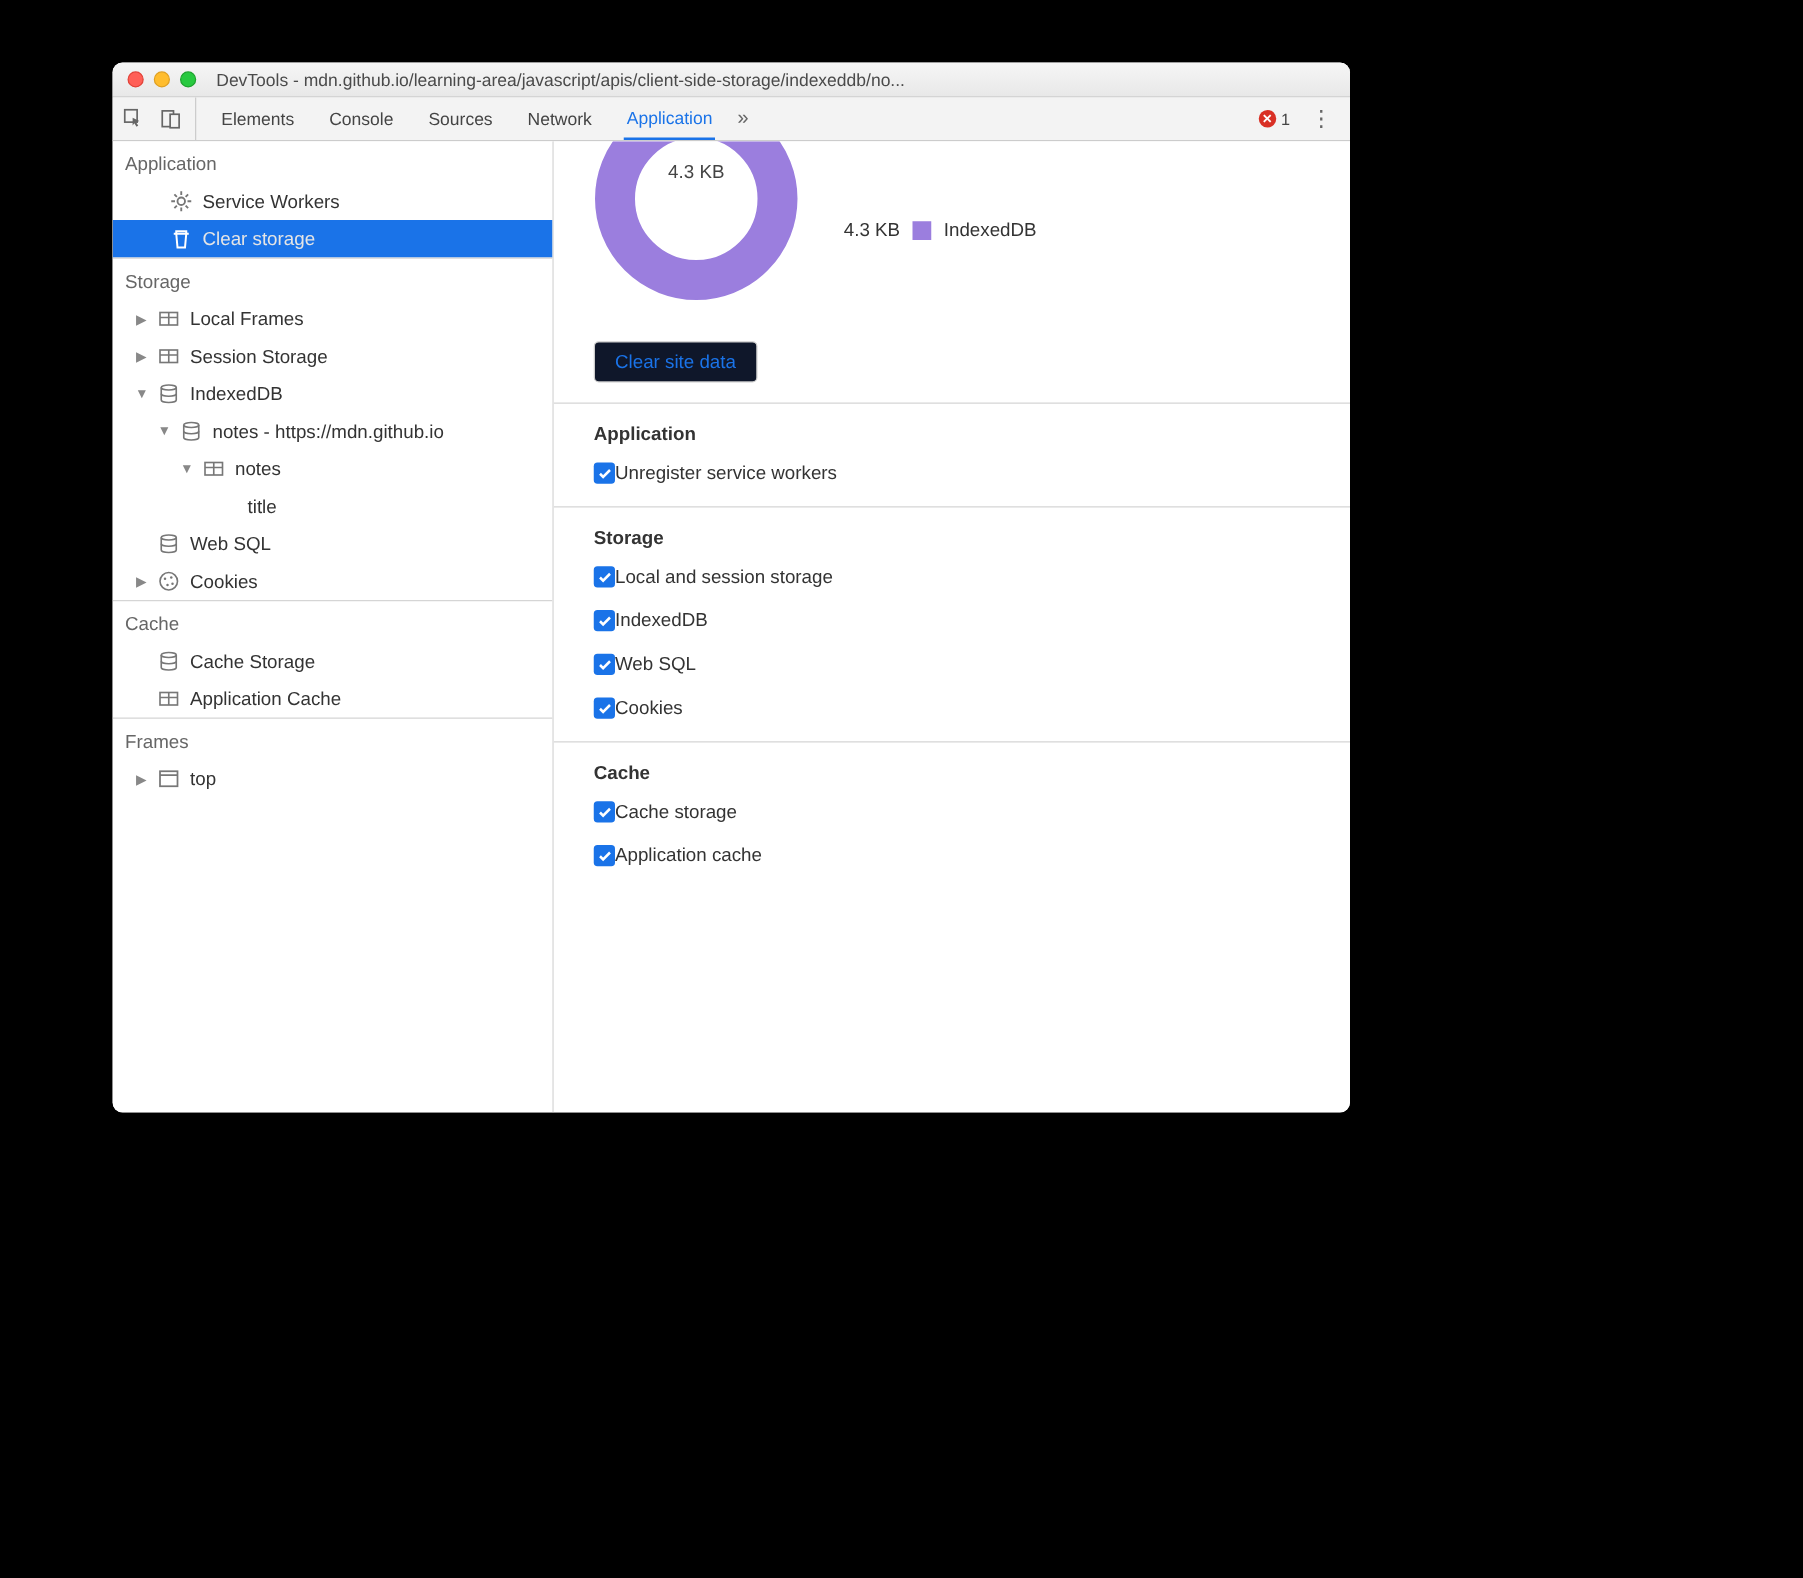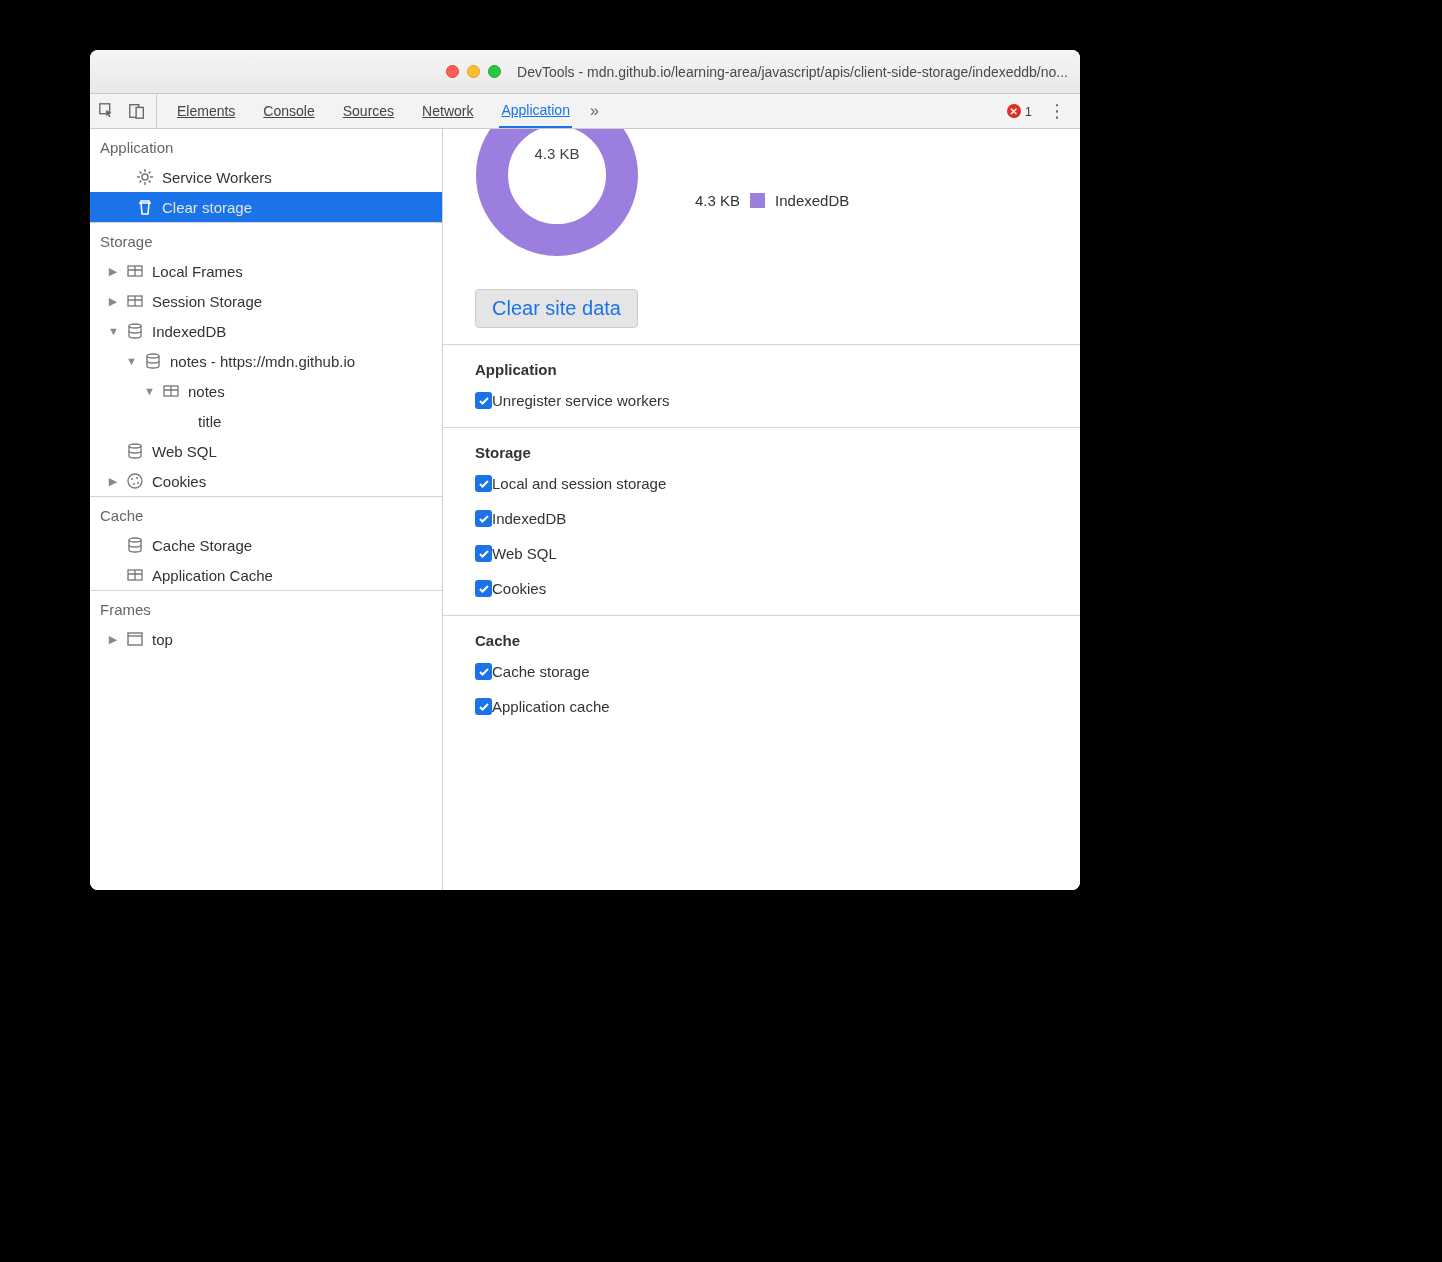--- a/index.html
+++ b/index.html
@@ -1,57 +1,57 @@
 <!DOCTYPE html>
 <html><head>
 <meta charset="utf-8">
 <style>
 * { box-sizing: border-box; margin: 0; padding: 0; }
 body { background: #000; font-family: -apple-system, BlinkMacSystemFont, "Segoe UI", Helvetica, Arial, sans-serif; width: 1442px; height: 1262px; position: relative; }
 .window { position: absolute; left: 90px; top: 50px; width: 990px; height: 840px; background: #fff; border-radius: 8px; box-shadow: 0 20px 60px rgba(0,0,0,0.5); overflow: hidden; display: flex; flex-direction: column; }
-.titlebar { height: 44px; background: linear-gradient(#f6f6f6,#e8e8e8); border-bottom: 1px solid #c8c8c8; display: flex; align-items: center; padding: 11px 12px; justify-content: flex-end; }
+.titlebar { height: 28px; background: linear-gradient(#f6f6f6,#e8e8e8); border-bottom: 1px solid #c8c8c8; display: flex; align-items: center; padding: 11px 12px; }
 .traffic { display: flex; gap: 8px; margin-right: 16px; }
 .dot { width: 13px; height: 13px; border-radius: 50%; }
 .dot.r { background: #ff5f57; border: 0.5px solid #e24238; }
 .dot.y { background: #ffbd2e; border: 0.5px solid #dfa023; }
 .dot.g { background: #28c940; border: 0.5px solid #1fa32f; }
 .title { font-size: 14px; color: #4a4a4a; white-space: nowrap; overflow: hidden; text-overflow: ellipsis; }
 .toolbar { height: 35px; background: #f3f3f3; border-bottom: 1px solid #ccc; display: flex; align-items: center; padding: 0 8px; font-size: 14px; color: #5a5a5a; }
 .tb-icons { display: flex; gap: 12px; padding-right: 10px; border-right: 1px solid #ccc; height: 100%; align-items: center; }
 .tb-icon { width: 18px; height: 18px; display: flex; align-items: center; justify-content: center; }
 .tabs { display: flex; height: 100%; margin-left: 18px; gap: 24px; }
-.tab { display: flex; align-items: center; height: 100%; cursor: pointer; color: #444; padding: 0 2px; text-decoration: underline; }
+.tab { display: flex; align-items: center; height: 100%; cursor: pointer; color: #444; padding: 0 2px; }
 .tab.active { color: #1a73e8; border-bottom: 2px solid #1a73e8; }
 .more { margin-left: 18px; color: #666; font-size: 16px; }
 .tb-right { margin-left: auto; display: flex; align-items: center; gap: 10px; }
 .err-badge { display: flex; align-items: center; gap: 4px; font-size: 13px; color: #444; }
 .err-dot { width: 14px; height: 14px; border-radius: 50%; background: #d93025; color: #fff; display: flex; align-items: center; justify-content: center; font-size: 10px; font-weight: bold; }
 .kebab { font-size: 18px; color: #666; padding: 0 6px; }
 .content { flex: 1; display: flex; overflow: hidden; }
 .sidebar { width: 353px; border-right: 1px solid #d0d0d0; overflow-y: auto; background: #fff; font-size: 15px; color: #333; }
 .section-h { padding: 10px 10px 6px 10px; color: #666; font-size: 15px; }
 .item { display: flex; align-items: center; height: 30px; padding-left: 28px; gap: 8px; cursor: pointer; }
 .item.selected { background: #1a73e8; color: #e5e5e5; }
 .item .arrow { width: 10px; text-align: center; color: #888; font-size: 11px; }
 .item .noarrow { width: 10px; }
 .ic { width: 18px; height: 18px; display: flex; align-items: center; justify-content: center; }
 .indent1 { padding-left: 18px; }
 .indent2 { padding-left: 36px; }
 .indent3 { padding-left: 54px; }
 .indent5 { padding-left: 108px; }
 .hr { border-top: 1px solid #d5d5d5; }
 .main { flex: 1; overflow-y: auto; background: #fff; }
-.usage-row { display: flex; align-items: center; padding: 6px 24px 18px 24px; gap: 48px; }
+.usage-row { display: flex; align-items: center; padding: 6px 24px 18px 24px; gap: 28px; }
 .donut-wrap { position: relative; width: 180px; height: 130px; }
 .donut { position: absolute; left: 0; top: -50px; }
 .donut-label { position: absolute; left: 0; top: 0; width: 180px; text-align: center; font-size: 15px; color: #444; top: 10px; }
 .legend { display: flex; align-items: center; gap: 10px; font-size: 15px; color: #333; }
 .swatch { width: 15px; height: 15px; background: #9b7ede; }
 .clear-btn-wrap { padding: 6px 24px 16px 32px; }
-.clear-btn { border: 1px solid #ccc; background: #e5e5e5; color: #1a73e8; font-size: 20px; padding: 7px 16px; border-radius: 4px; cursor: pointer; font-weight: 500; }
+.clear-btn { border: 1px solid #ccc; background: #0f172a; color: #1a73e8; font-size: 15px; padding: 7px 16px; border-radius: 4px; cursor: pointer; font-weight: 500; }
 .cgroup { border-top: 1px solid #d5d5d5; padding: 16px 24px 14px 32px; }
 .cgroup-h { font-size: 15px; font-weight: 600; color: #333; margin-bottom: 14px; }
 .check-row { display: flex; align-items: center; margin-bottom: 18px; font-size: 15px; color: #333; }
 .check-row:last-child { margin-bottom: 4px; }
 .cb { width: 17px; height: 17px; border-radius: 3px; background: #1a73e8; display: flex; align-items: center; justify-content: center; }
 .cb svg { width: 12px; height: 12px; }
 </style>
 </head>
 <body>
 

